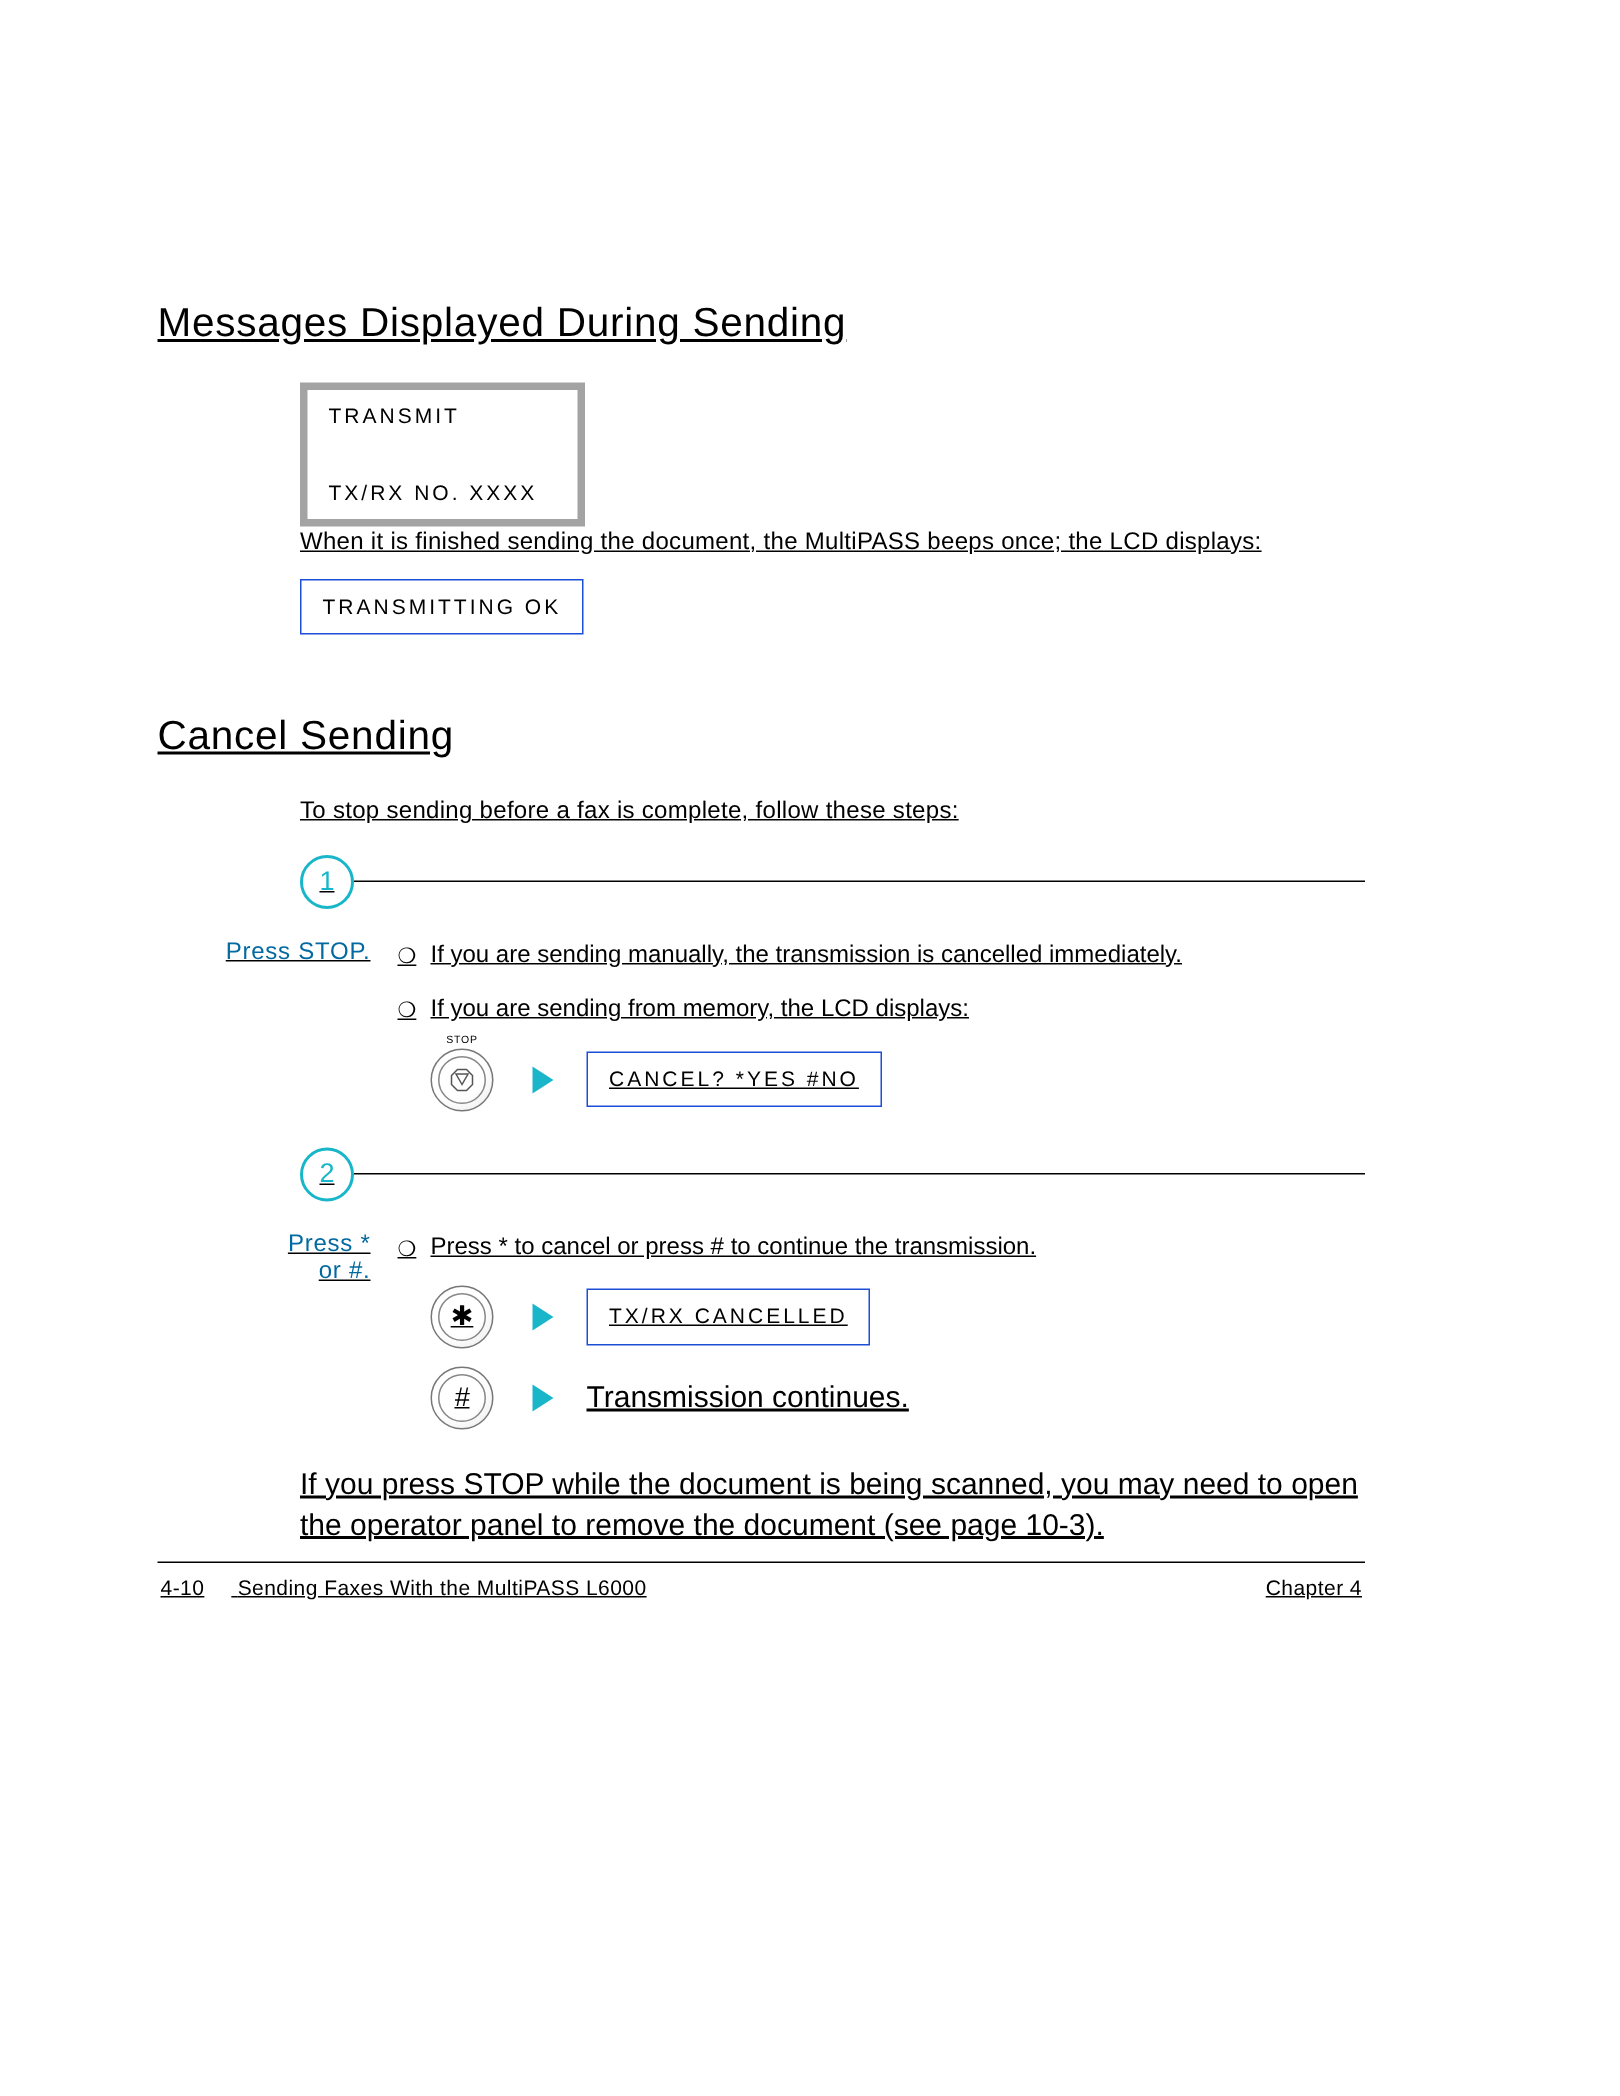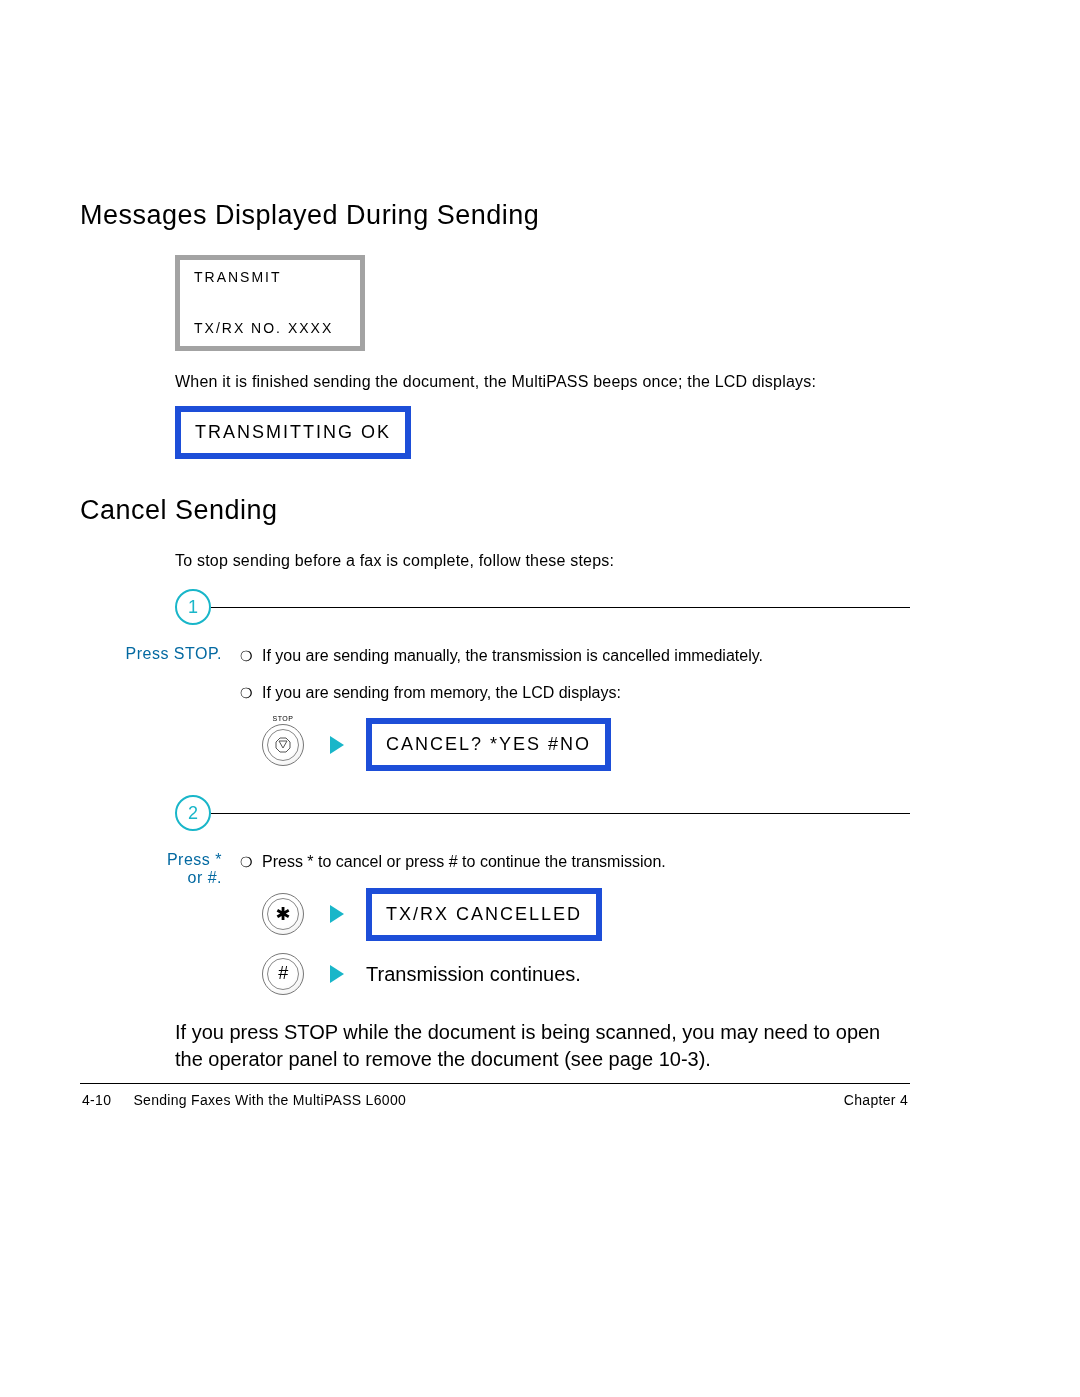--- a/index.html
+++ b/index.html
@@ -7,38 +7,39 @@
     padding: 0;
     background: #ffffff;
     font-family: "Helvetica Neue", Helvetica, Arial, sans-serif;
     color: #000;
   }
   .page {
     width: 1080px;
     height: 1211px;
     position: relative;
     box-sizing: border-box;
-    padding: 200px 170px 0 80px;
+    padding: 200px 170px 0 105px;
+    text-decoration: underline;
   }
   .h1 {
     font-size: 27px;
     font-weight: 400;
     letter-spacing: 0.5px;
     margin: 0 0 24px 0;
   }
   .body-indent {
     margin-left: 95px;
     font-size: 16px;
     line-height: 1.35;
     letter-spacing: 0.2px;
   }
   .lcd-box {
-    border: 6px solid #1d4ed8;
+    border: 1px solid #1d4ed8;
     padding: 8px 14px;
-    font-size: 18px;
+    font-size: 14px;
     letter-spacing: 2px;
     display: inline-block;
     min-width: 180px;
     box-sizing: border-box;
   }
   .lcd-stack {
     display: inline-block;
     border: 5px solid #a3a3a3;
     padding: 0;
   }
@@ -195,27 +196,27 @@
 
 
   <div class="body-indent" style="margin-top:18px;">
     <div class="lcd-stack">
       <div class="lcd-line">TRANSMIT</div>
       <div class="sep"></div>
       <div class="lcd-line">TX/RX NO.   XXXX</div>
     </div>
   </div>
 
-  <div class="body-indent" style="margin-top:20px;">When it is finished sending the document, the MultiPASS beeps once; the LCD displays:</div>
+  <div class="body-indent" style="">When it is finished sending the document, the MultiPASS beeps once; the LCD displays:</div>
 
   <div class="body-indent" style="margin-top:14px;">
     <span class="lcd-box">TRANSMITTING OK</span>
   </div>
 
-  <div class="h1" style="margin-top:36px;">Cancel Sending</div>
+  <div class="h1" style="margin-top:52px;">Cancel Sending</div>
 
   <div class="body-indent">To stop sending before a fax is complete, follow these steps:</div>
 
   <div class="step-row">
     <div class="step-hr">
       <div class="step-badge">1</div>
       <div class="step-line"></div>
     </div>
     <div class="step-body">
       <div class="left-col">Press STOP.</div>

